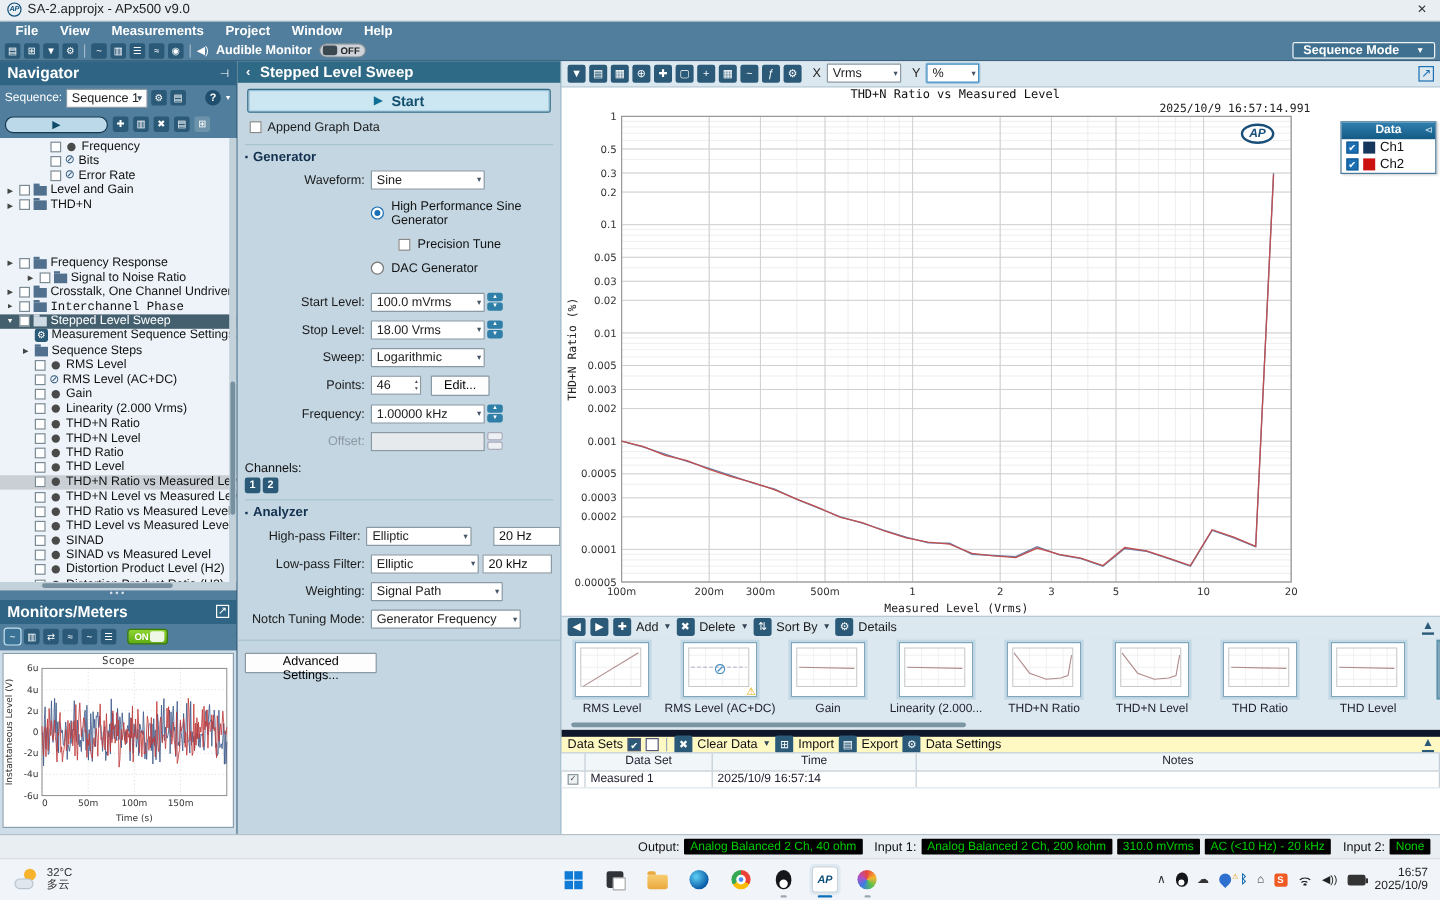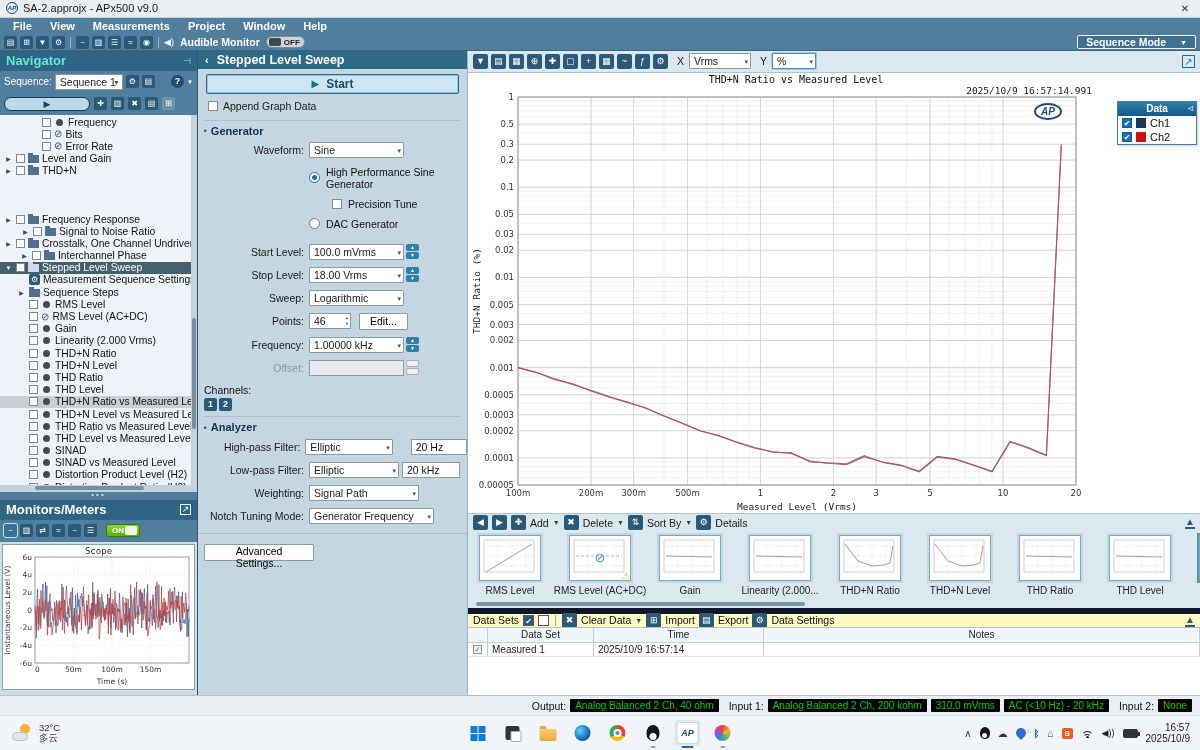--- a/index.html
+++ b/index.html
@@ -20,21 +20,21 @@
 .am-label{color:#fff;font-weight:bold;font-size:10.5px;margin:0 3px}
 .off-toggle{display:flex;align-items:center;background:#cdd3d8;border:1px solid #7d8a92;border-radius:7px;height:12px;padding:1px 4px 1px 2px;gap:3px}
 .off-knob{width:12px;height:8px;background:#3c4850;border-radius:2px}
 .off-text{font-size:8px;font-weight:bold;color:#222}
 .seq-mode{margin-left:auto;background:#3f708f;border:1px solid #f0f4f7;color:#fff;font-weight:bold;font-size:10.5px;padding:0 8px;height:14px;display:flex;align-items:center;gap:14px;border-radius:2px}
 .seq-mode .car{font-size:7px}
 
 .main{display:flex;height:645px}
 
 .navigator{width:198px;background:#517e9d;display:flex;flex-direction:column;border-right:1px solid #2f5670}
-.nav-header{height:20px;background:#2f6484;color:#5eead4;font-weight:bold;font-size:13px;display:flex;align-items:center;padding:0 6px}
+.nav-header{height:20px;background:#2f6484;color:#ffffff;font-weight:bold;font-size:13px;display:flex;align-items:center;padding:0 6px}
 .nav-header .pin{margin-left:auto;font-size:9px;font-weight:normal}
 .seq-row{height:22px;display:flex;align-items:center;gap:3px;padding:0 4px;color:#fff;font-size:10px}
 .dd{position:relative;background:#fff;border:1px solid #8a9aa5;height:16px;line-height:14px;padding:0 13px 0 4px;font-size:10.5px;color:#222;white-space:nowrap;border-radius:1px}
 .dd .car{position:absolute;right:2px;top:1px;font-size:7px;color:#456}
 .qbtn{width:13px;height:13px;border-radius:50%;background:#1f4e6e;color:#fff;font-size:9px;font-weight:bold;text-align:center;line-height:13px}
 .btn-row{height:22px;display:flex;align-items:center;gap:4px;padding:0 4px}
 .play-pill{width:86px;height:14px;background:#bcd9ea;border:1px solid #16384e;border-radius:7px;display:flex;align-items:center;justify-content:center;color:#0f4b66;font-size:9px}
 .tree{height:370px;background:#edf3f8;position:relative;overflow:hidden;padding-top:1px}
 .tree-row{height:12.2px;display:flex;align-items:center;gap:3px;font-size:10.3px;color:#111;white-space:nowrap}
 .tree-row.selected{background:#44606f;color:#fff}
@@ -305,21 +305,21 @@
             <span class="cb"></span>
             <span class="ic-folder"></span>
             <span class="tl">Signal to Noise Ratio</span>
           </div>
           <div class="tree-row" style="padding-left: 4px;">
             <span class="tw">▶</span>
             <span class="cb"></span>
             <span class="ic-folder"></span>
             <span class="tl">Crosstalk, One Channel Undriven</span>
           </div>
-          <div class="tree-row" style="padding-left: 20px;">
+          <div class="tree-row" style="padding-left: 4px; font-family: Liberation Mono, monospace;">
             <span class="tw">▶</span>
             <span class="cb"></span>
             <span class="ic-folder"></span>
             <span class="tl">Interchannel Phase</span>
           </div>
           <div class="tree-row selected" style="padding-left: 4px;">
             <span class="tw">▼</span>
             <span class="cb"></span>
             <span class="ic-folder"></span>
             <span class="tl">Stepped Level Sweep</span>

